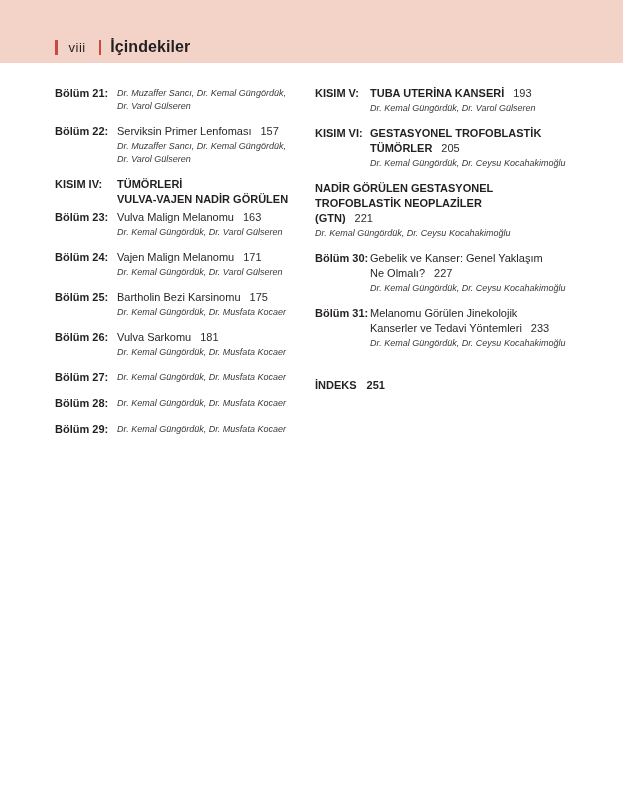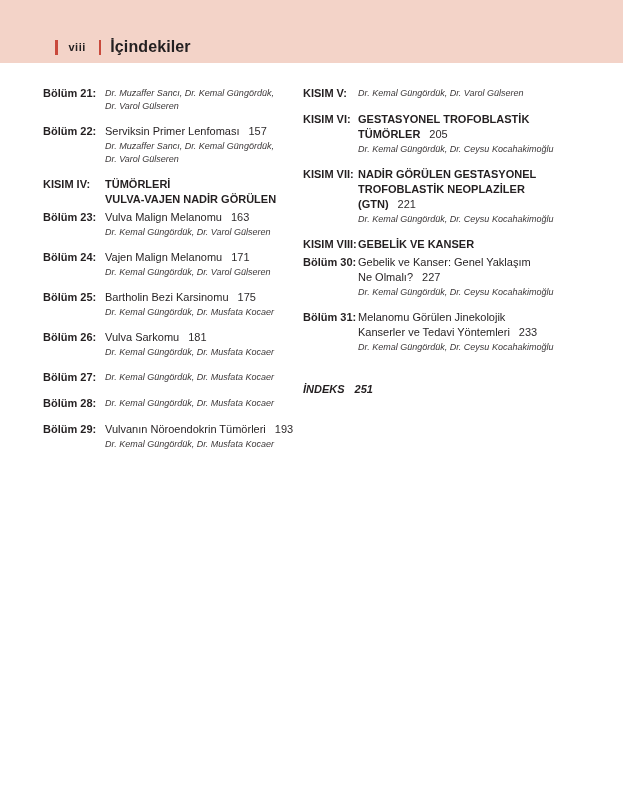--- a/index.html
+++ b/index.html
@@ -29,48 +29,48 @@
     display: flex;
     align-items: center;
   }
   .accent-bar {
     width: 2.5px;
     height: 15px;
     background: #c9493c;
     flex: 0 0 auto;
   }
   .folio {
-    font-size: 11px;
-    font-weight: bold;
+    font-size: 13px;
+    font-weight: normal;
     color: #231f20;
     margin: 0 13px 0 11px;
     letter-spacing: 0.5px;
   }
   .header-title {
     font-size: 16px;
     font-weight: bold;
     color: #231f20;
     margin-left: 9px;
     letter-spacing: 0.1px;
   }
   .content {
     position: absolute;
     top: 86px;
-    left: 43px;
+    left: 55px;
     display: flex;
   }
   .col { display: block; }
   .col-left  { width: 255px; margin-right: 5px; }
   .col-right { width: 285px; }
   .entry {
     display: flex;
     margin-bottom: 11px;
   }
   .entry.no-authors { margin-bottom: 3px; }
-  .entry.index-entry { margin-top: 28px; font-style: italic; }
+  .entry.index-entry { margin-top: 28px; }
   .entry-label {
     flex: 0 0 auto;
     font-size: 11px;
     font-weight: bold;
     color: #231f20;
     line-height: 1.36;
     white-space: nowrap;
   }
   .col-left  .entry-label { width: 62px; }
   .col-right .entry-label { width: 55px; }
@@ -186,61 +186,54 @@
           <span class="entry-label">Bölüm 28:</span>
           <div class="entry-body">
             <div class="authors">
               <div class="author-line">Dr. Kemal Güngördük, Dr. Musfata Kocaer</div>
             </div>
           </div>
         </div>
         <div class="entry chapter">
           <span class="entry-label">Bölüm 29:</span>
           <div class="entry-body">
-            <div class="title-line">Vulvanın Nöroendokrin Tümörleri<span class="page-num">193</span></div>
             <div class="authors">
               <div class="author-line">Dr. Kemal Güngördük, Dr. Musfata Kocaer</div>
             </div>
           </div>
         </div>
       </div>
     <div class="col col-right" id="col-right">
         <div class="entry section">
           <span class="entry-label">KISIM V:</span>
           <div class="entry-body">
+            <div class="title-line">TUBA UTERİNA KANSERİ<span class="page-num">193</span></div>
             <div class="authors">
               <div class="author-line">Dr. Kemal Güngördük, Dr. Varol Gülseren</div>
             </div>
           </div>
         </div>
         <div class="entry section">
           <span class="entry-label">KISIM VI:</span>
           <div class="entry-body">
             <div class="title-line">GESTASYONEL TROFOBLASTİK</div>
             <div class="title-line">TÜMÖRLER<span class="page-num">205</span></div>
             <div class="authors">
               <div class="author-line">Dr. Kemal Güngördük, Dr. Ceysu Kocahakimoğlu</div>
             </div>
           </div>
         </div>
         <div class="entry section">
-          <span class="entry-label">KISIM VII:</span>
           <div class="entry-body">
             <div class="title-line">NADİR GÖRÜLEN GESTASYONEL</div>
             <div class="title-line">TROFOBLASTİK NEOPLAZİLER</div>
             <div class="title-line">(GTN)<span class="page-num">221</span></div>
             <div class="authors">
               <div class="author-line">Dr. Kemal Güngördük, Dr. Ceysu Kocahakimoğlu</div>
             </div>
-          </div>
-        </div>
-        <div class="entry section no-authors">
-          <span class="entry-label">KISIM VIII:</span>
-          <div class="entry-body">
-            <div class="title-line">GEBELİK VE KANSER</div>
           </div>
         </div>
         <div class="entry chapter">
           <span class="entry-label">Bölüm 30:</span>
           <div class="entry-body">
             <div class="title-line">Gebelik ve Kanser: Genel Yaklaşım</div>
             <div class="title-line">Ne Olmalı?<span class="page-num">227</span></div>
             <div class="authors">
               <div class="author-line">Dr. Kemal Güngördük, Dr. Ceysu Kocahakimoğlu</div>
             </div>

